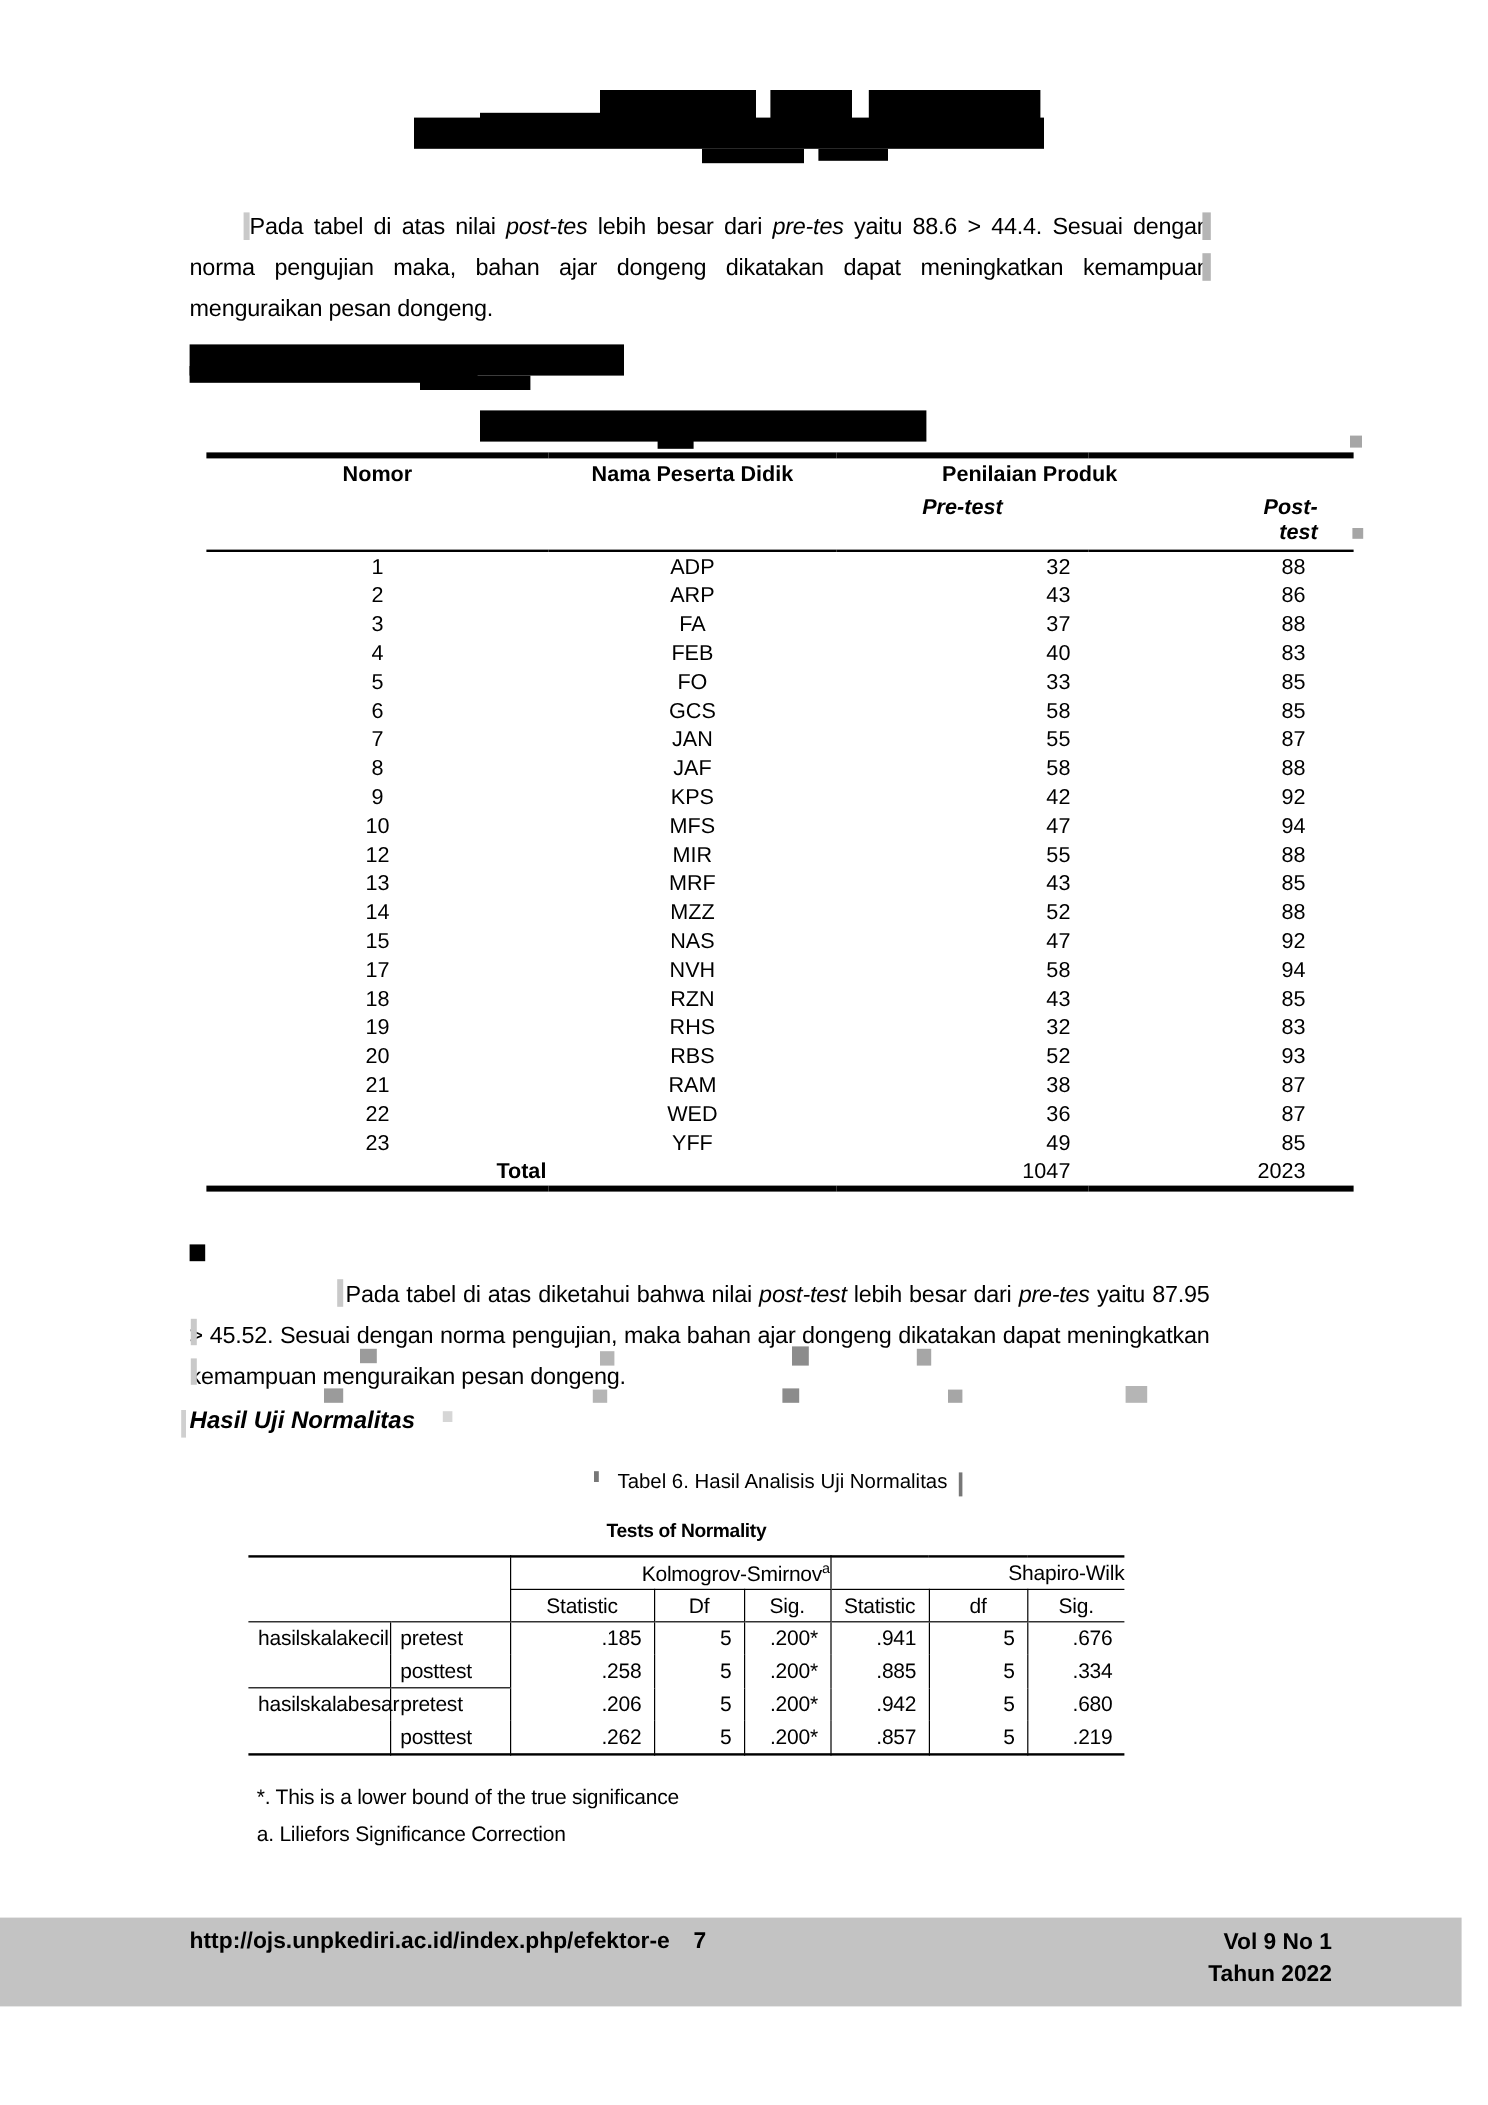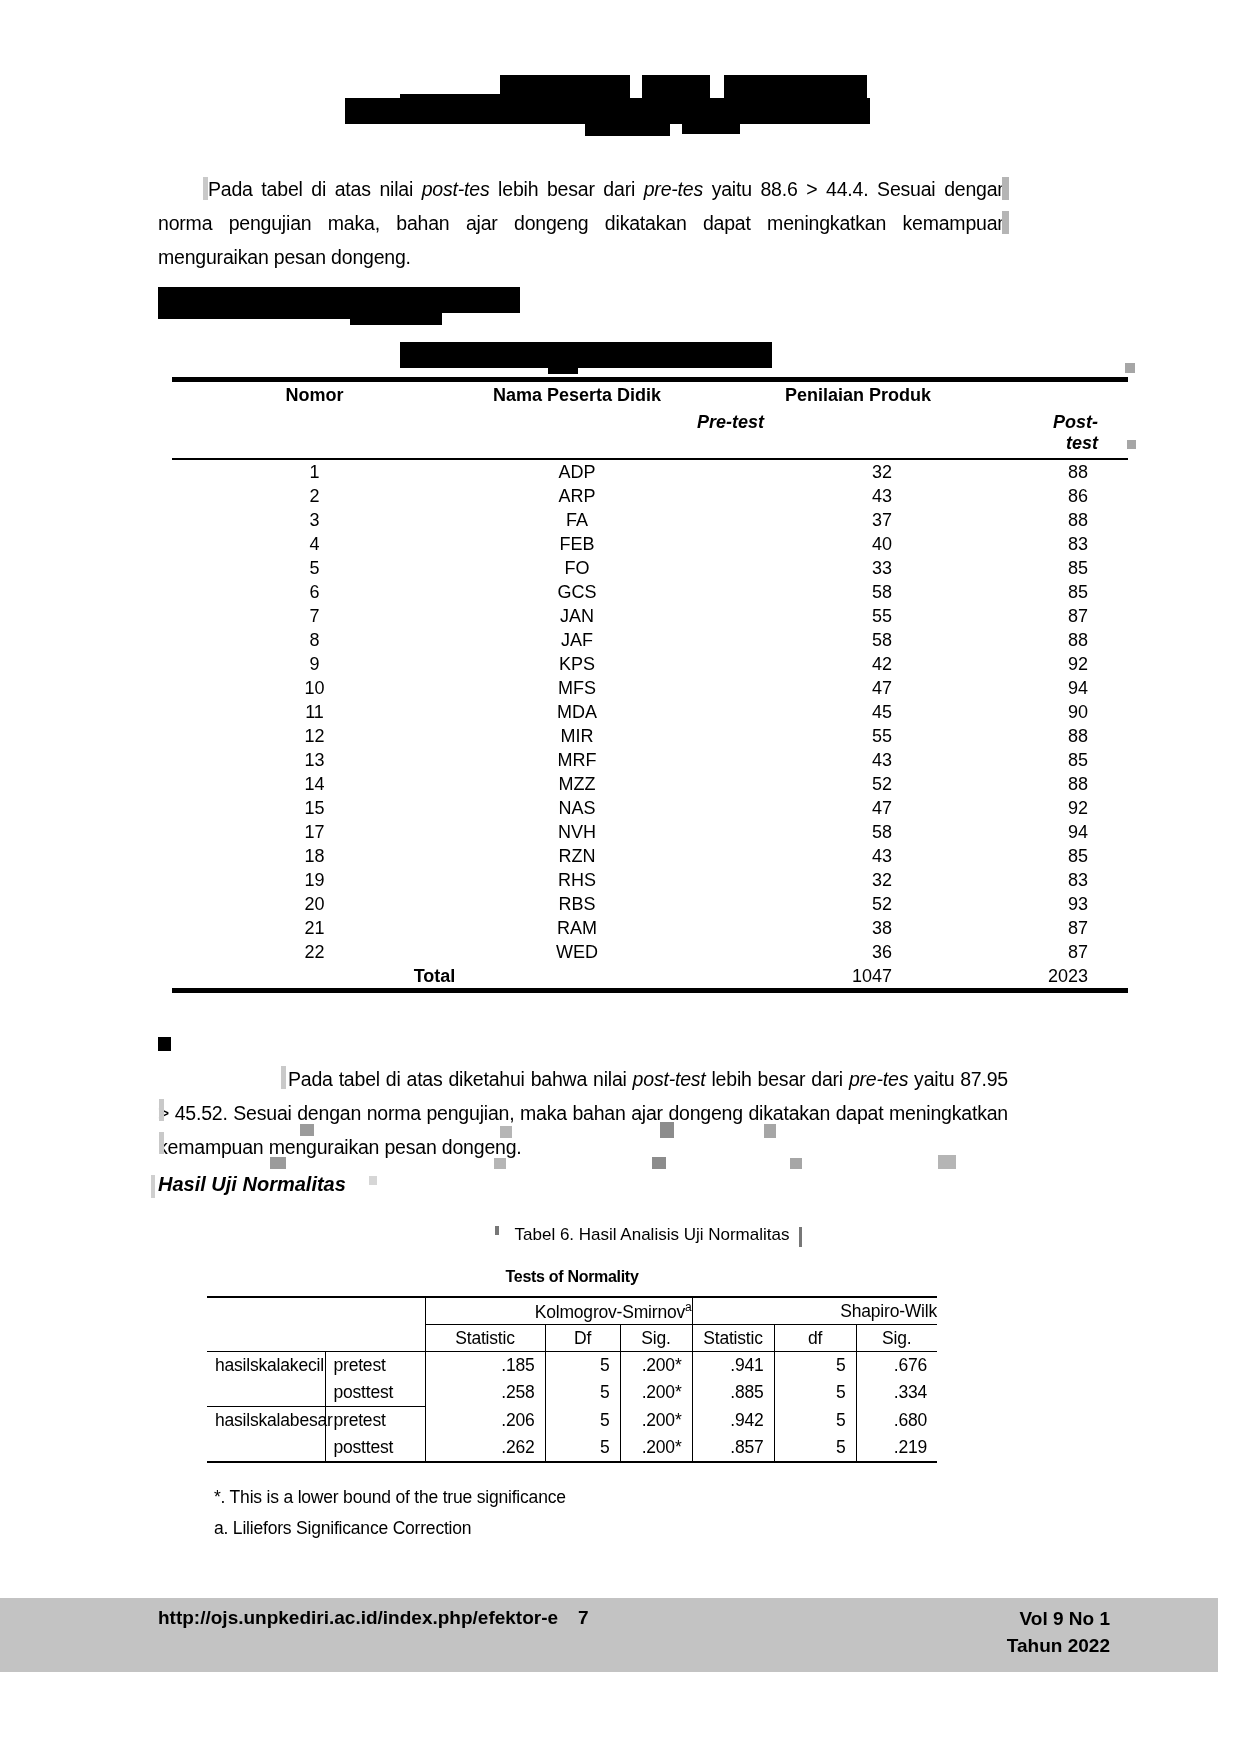--- a/index.html
+++ b/index.html
@@ -25,21 +25,21 @@
     border-collapse:collapse; table-layout:fixed;
     border-top:5px solid #000; border-bottom:5px solid #000;
     font-size:18px;
   }
   #t5 col.c1 { width:285px; } #t5 col.c2 { width:240px; }
   #t5 col.c3 { width:210px; } #t5 col.c4 { width:221px; }
   #t5 thead th { font-weight:bold; padding:0; vertical-align:top; }
   #t5 thead tr.h1 th { height:27px; text-align:center; padding-top:3px; }
   #t5 thead tr.h1 th.penilaian { text-align:left; padding-left:88px; }
   #t5 thead tr.h2 th { height:46px; font-style:italic; }
-  #t5 thead tr.h2 th.pre-h { text-align:left; }
+  #t5 thead tr.h2 th.pre-h { text-align:center; }
   #t5 thead tr.h2 th.post-h { text-align:right; padding-right:30px; line-height:21px; }
   #t5 thead { border-bottom:2px solid #000; }
   #t5 tbody td, #t5 tfoot td { height:24px; padding:0; text-align:center; }
   #t5 td.pre, #t5 th.preval { text-align:right; padding-right:15px; }
   #t5 td.post, #t5 th.postval { text-align:right; padding-right:40px; }
   #t5 tfoot td.rowlabel { font-weight:bold; }
   
   #normal-heading {
     position:absolute; left:158px; top:1173px;
     font-size:20px; font-weight:bold; font-style:italic;
@@ -204,26 +204,20 @@
     <td class="post">92</td>
   </tr>
 
   <tr>
     <td>10</td>
     <td>MFS</td>
     <td class="pre">47</td>
     <td class="post">94</td>
   </tr>
 
-  <tr>
-    <td>11</td>
-    <td>MDA</td>
-    <td class="pre">45</td>
-    <td class="post">90</td>
-  </tr>
 
   <tr>
     <td>12</td>
     <td>MIR</td>
     <td class="pre">55</td>
     <td class="post">88</td>
   </tr>
 
   <tr>
     <td>13</td>
@@ -282,20 +276,26 @@
     <td class="post">87</td>
   </tr>
 
   <tr>
     <td>22</td>
     <td>WED</td>
     <td class="pre">36</td>
     <td class="post">87</td>
   </tr>
 
+  <tr>
+    <td>23</td>
+    <td>YFF</td>
+    <td class="pre">49</td>
+    <td class="post">85</td>
+  </tr>
 </tbody>
     <tfoot>
       <tr>
         <td class="rowlabel" colspan="2">Total</td>
         <td class="pre">1047</td>
         <td class="post">2023</td>
       </tr>
     </tfoot>
   </table>
 

